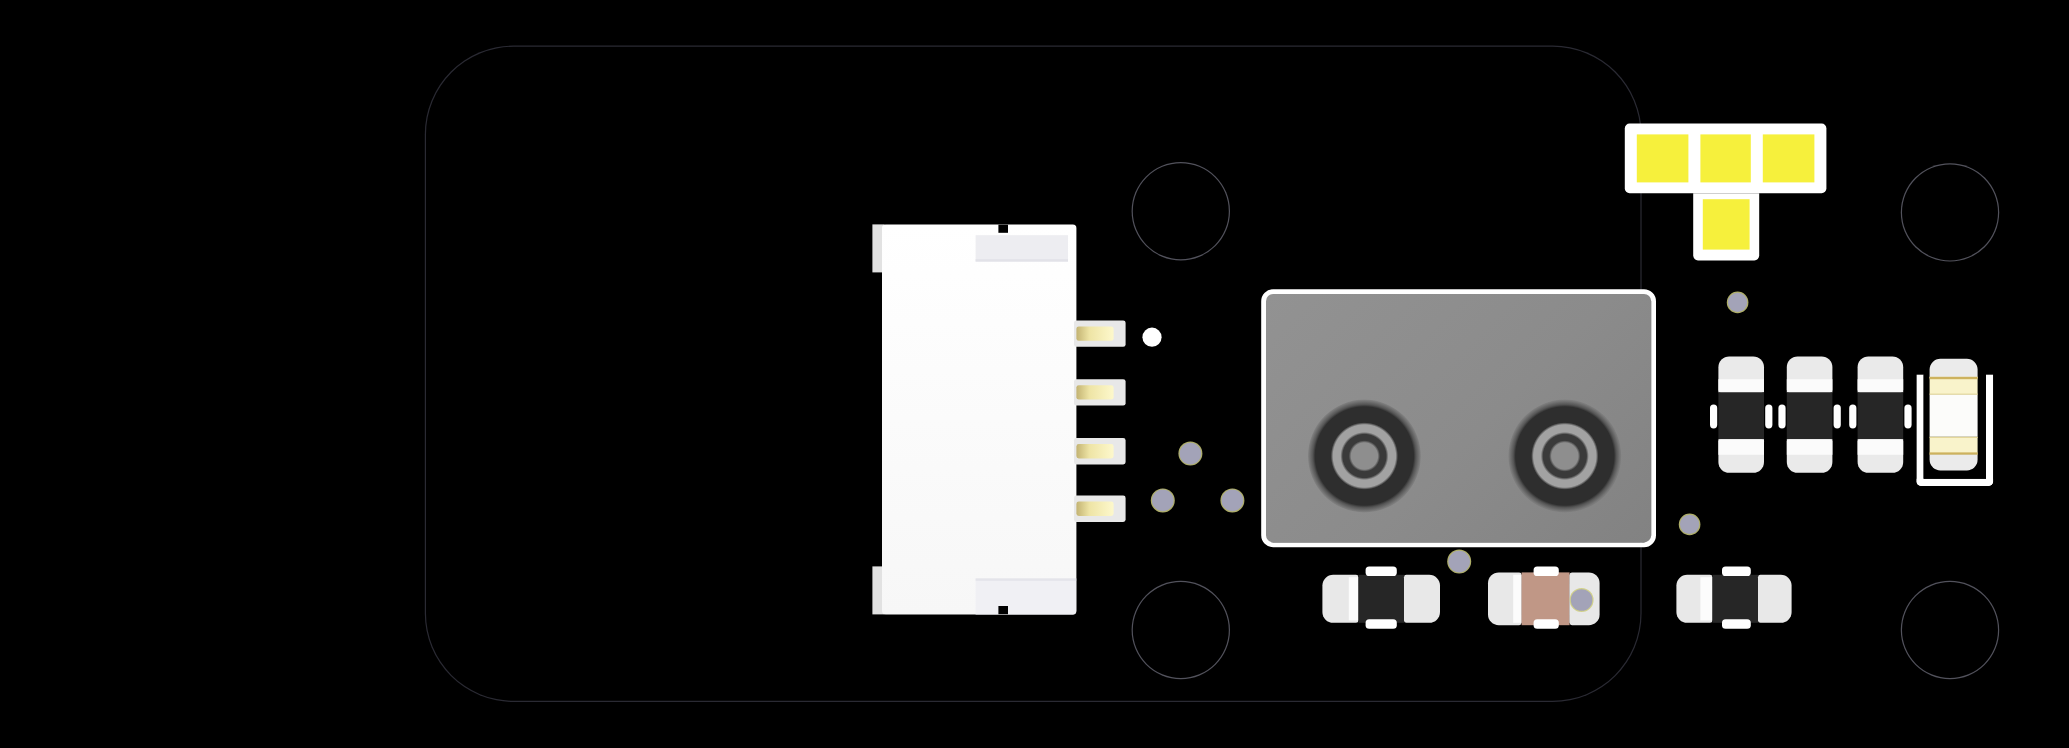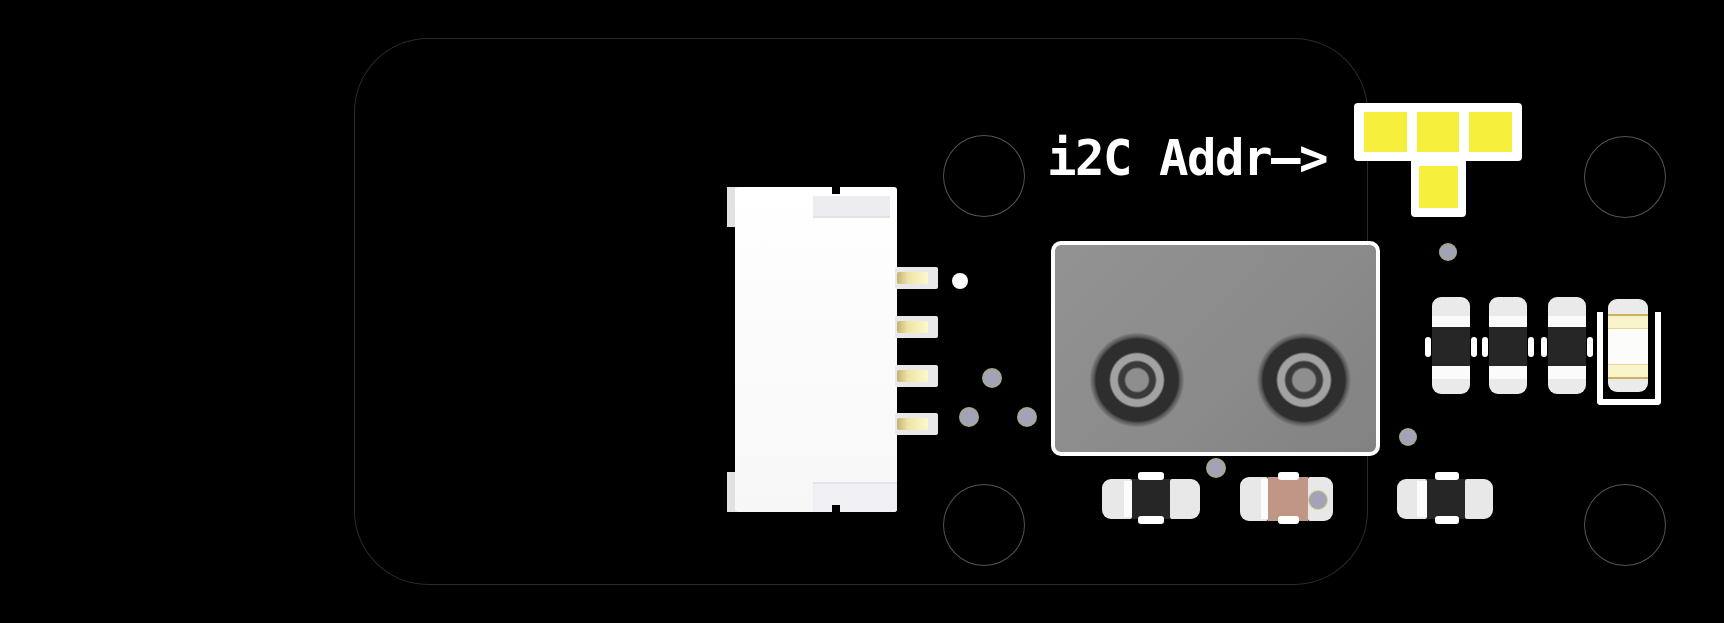--- a/index.html
+++ b/index.html
@@ -110,21 +110,20 @@
     <div class="pin" style="top:277px;">
         <div class="pin-stripe"></div>
       </div>
     <div class="pin" style="top:326px;">
         <div class="pin-stripe"></div>
       </div>
     <div class="pin" style="top:374px;">
         <div class="pin-stripe"></div>
       </div>
 
-    <div class="silk-text">i2C Addr–&gt;</div>
 
     <div class="jp-top">
       <div class="jp-cell"></div>
       <div class="jp-cell"></div>
       <div class="jp-cell"></div>
     </div>
     <div class="jp-bottom">
       <div class="jp-bottom-cell"></div>
     </div>
 

